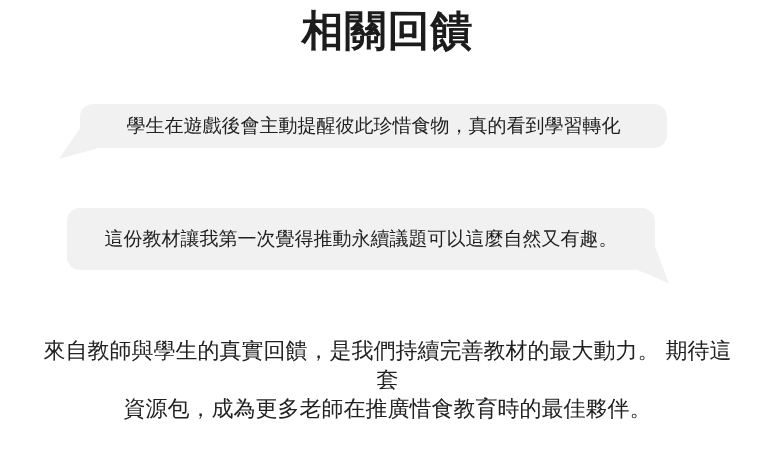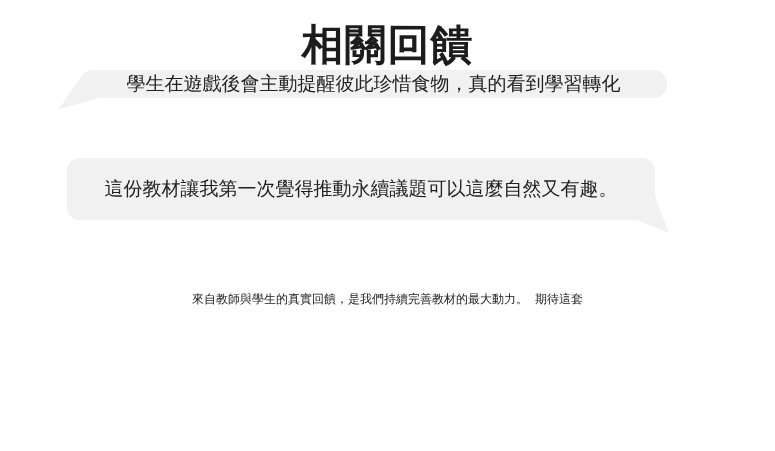--- a/index.html
+++ b/index.html
@@ -14,42 +14,42 @@
     color: #212121;
   }
   .page {
     position: relative;
     width: 775px;
     height: 451px;
     background: #ffffff;
   }
   .page-title {
     margin: 0;
-    padding-top: 20px;
+    padding-top: 6px;
     height: 50px;
     line-height: 50px;
     text-align: center;
     font-size: 42px;
     font-weight: 700;
     letter-spacing: 1px;
     color: #1c1c1c;
   }
   .bubble {
     position: relative;
     background: #f1f1f2;
     border-radius: 13px;
     font-size: 19px;
     line-height: 28px;
     text-align: center;
     color: #212121;
   }
   .bubble-1 {
-    margin: 20px 0 0 80px;
+    margin: 54px 0 0 80px;
     width: 587px;
-    padding: 0 20px;
+    padding: 8px 20px;
   }
   .bubble-2 {
     margin: 60px 8px 0 67px;
     width: 588px;
     padding: 17px 20px;
   }
   .tail {
     position: absolute;
     background: #f1f1f2;
   }
@@ -64,24 +64,23 @@
     right: -14px;
     bottom: -14px;
     width: 41px;
     height: 41px;
     clip-path: polygon(64% 3%, 100% 98%, 4% 58%);
   }
   .footer-note {
     margin: 66px auto 4px;
     width: 695px;
     text-align: center;
-    font-size: 12px;
+    font-size: 22px;
     line-height: 29px;
     color: #212121;
-    font-family: Liberation Mono, monospace;
   }
 </style>
 </head>
 <body>
 
 <div class="page">
 
   <h1 class="page-title">相關回饋</h1>
 
   <div class="bubble bubble-1">
@@ -89,15 +88,16 @@
     <span class="tail tail-left"></span>
   </div>
 
   <div class="bubble bubble-2">
     <div>這份教材讓我第一次覺得推動永續議題可以這麼自然又有趣。</div>
     <span class="tail tail-right"></span>
   </div>
 
   <div class="footer-note">
     <div>來自教師與學生的真實回饋，是我們持續完善教材的最大動力。 期待這套</div>
+    <div>資源包，成為更多老師在推廣惜食教育時的最佳夥伴。</div>
   </div>
 
 </div>
 
 </body></html>

